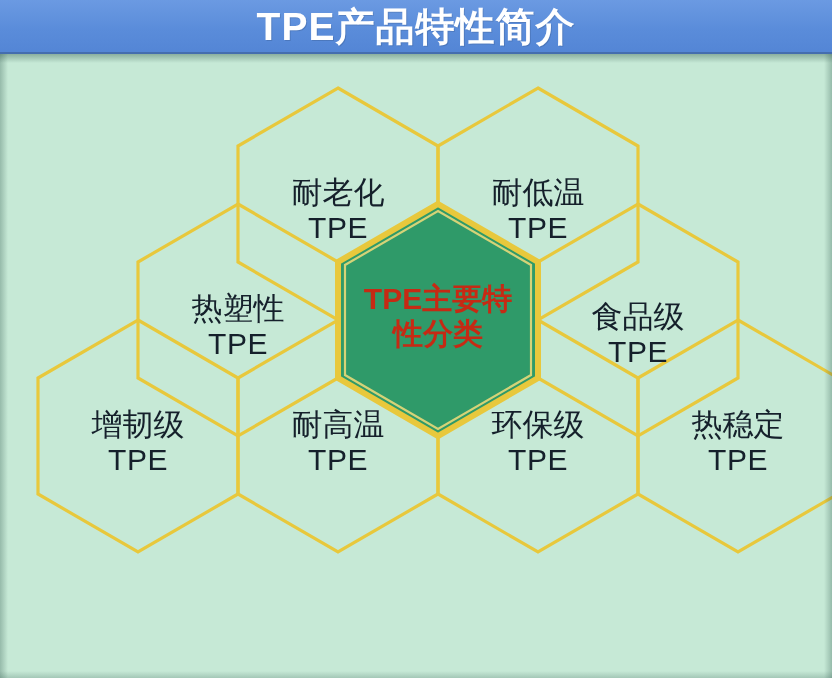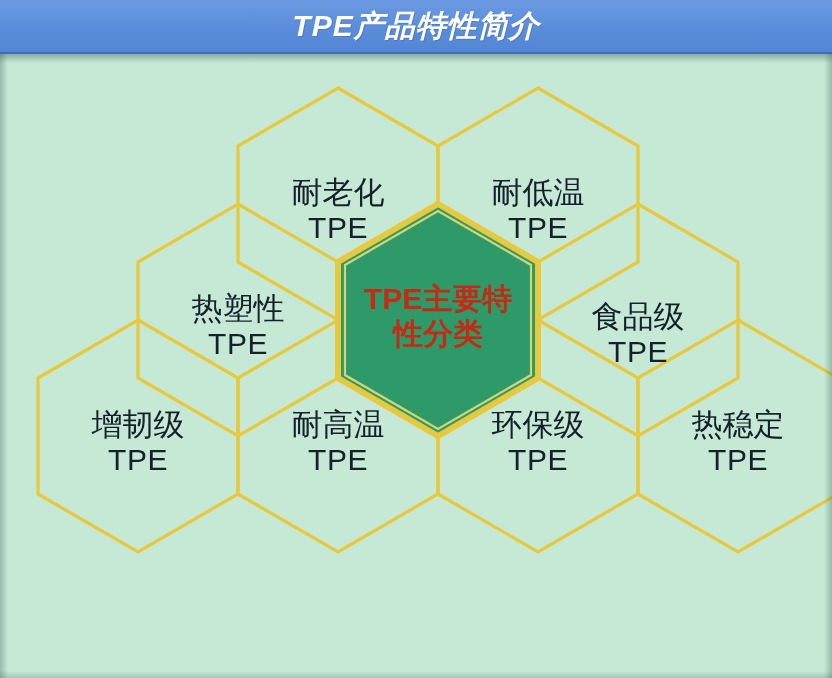--- a/index.html
+++ b/index.html
@@ -24,23 +24,22 @@
     background:#5e90dc;
     background-image:linear-gradient(180deg,#6b9ae2 0%,#5a8cda 55%,#5385d5 100%);
     display:flex;
     align-items:center;
     justify-content:center;
     box-shadow:inset 0 -2px 0 rgba(0,0,0,.18);
     z-index:5;
   }
   #title-text{
     color:#ffffff;
-    font-size:30px;
+    font-size:39px;
     font-weight:bold;
-    font-style:italic;
     letter-spacing:1px;
     line-height:1;
     text-shadow:1px 1px 0 rgba(0,0,0,.12);
     white-space:nowrap;
     transform:translateY(-1px);
   }
 
   
   #canvas-wrap{
     position:absolute;

